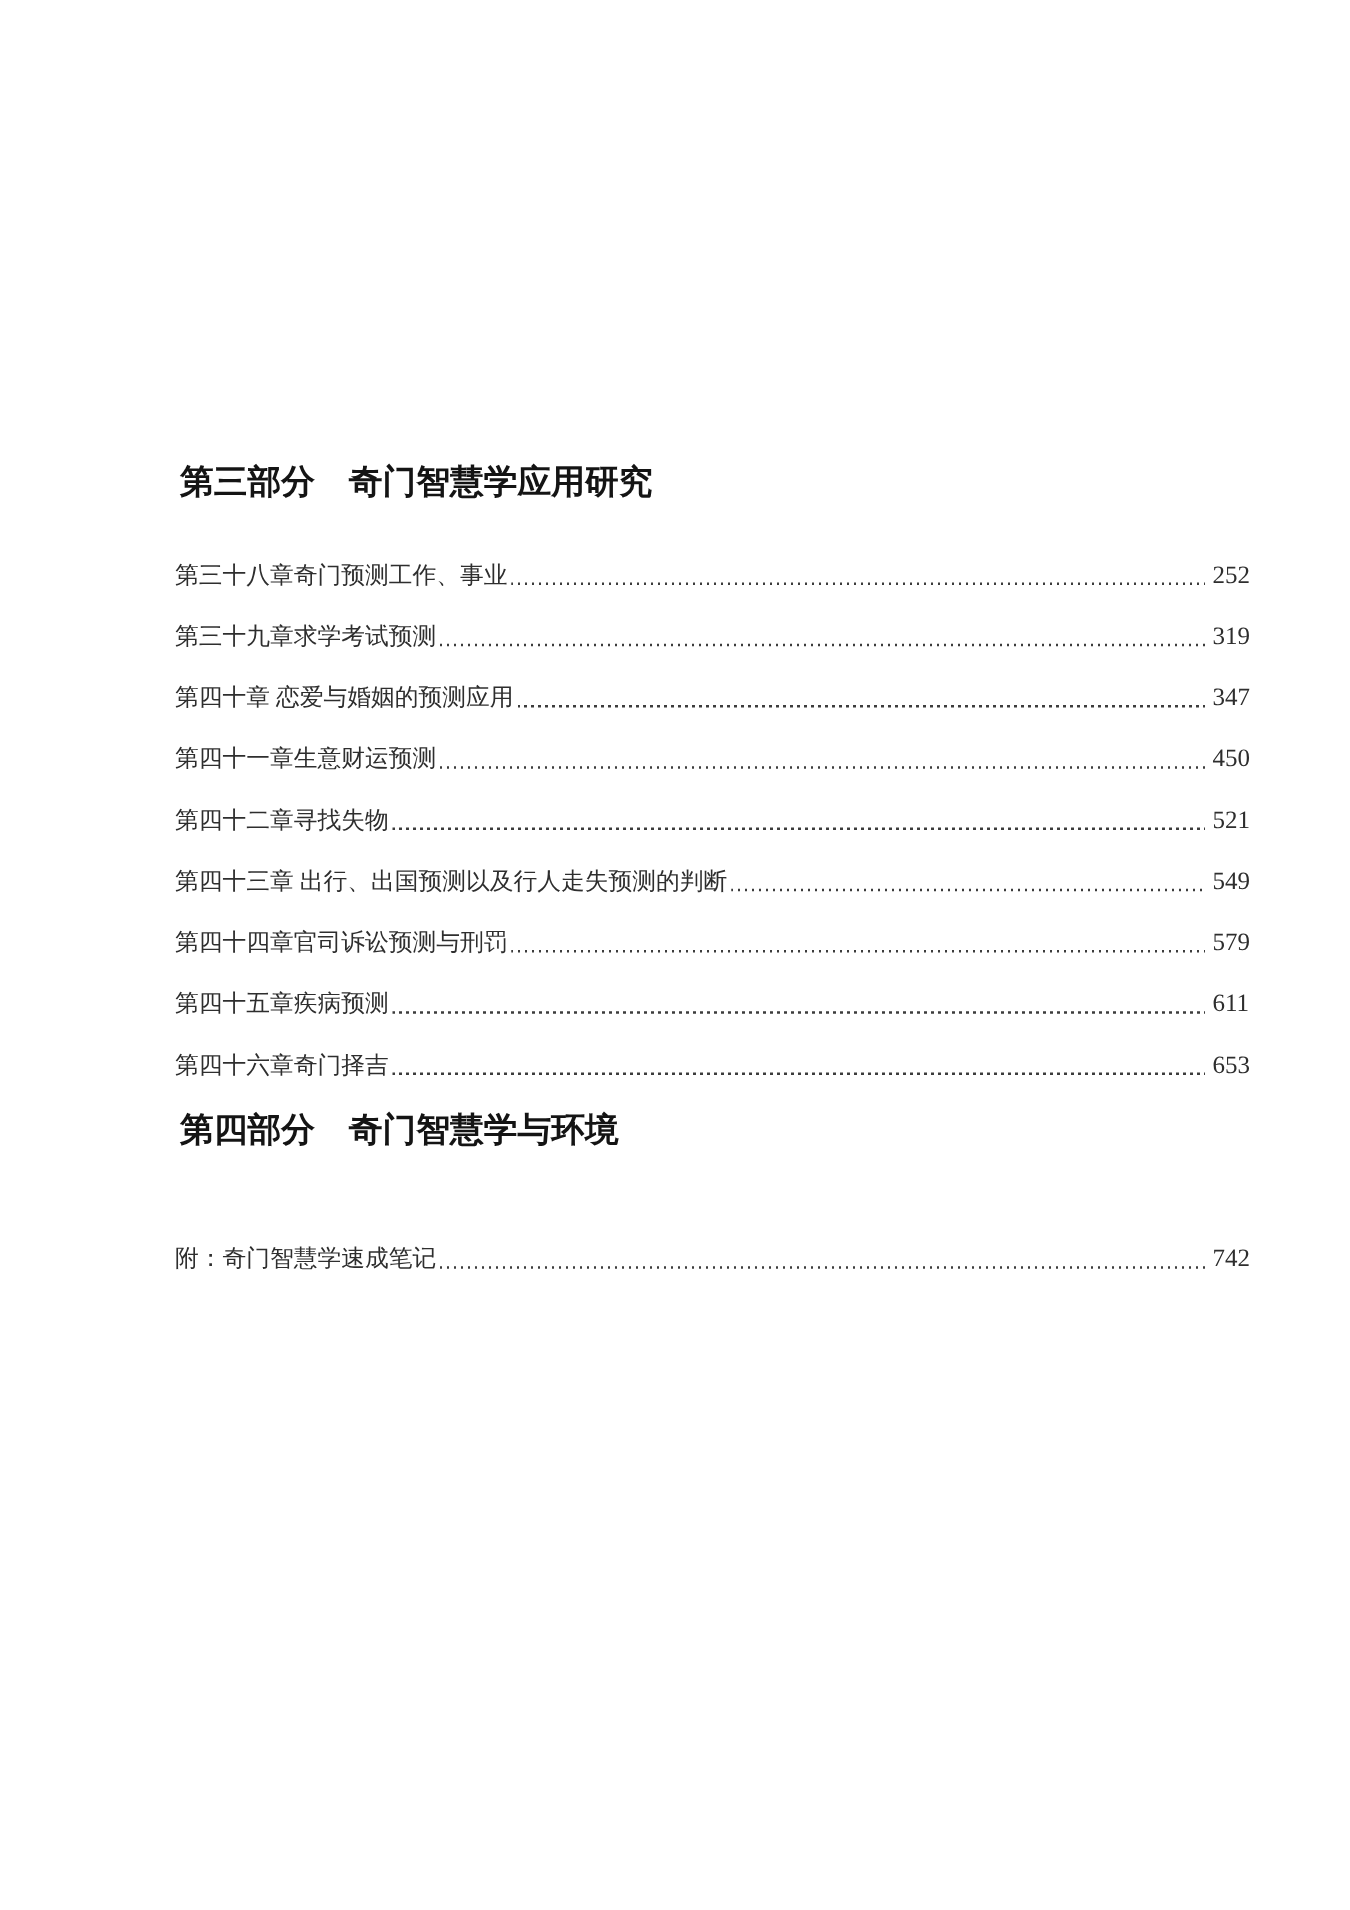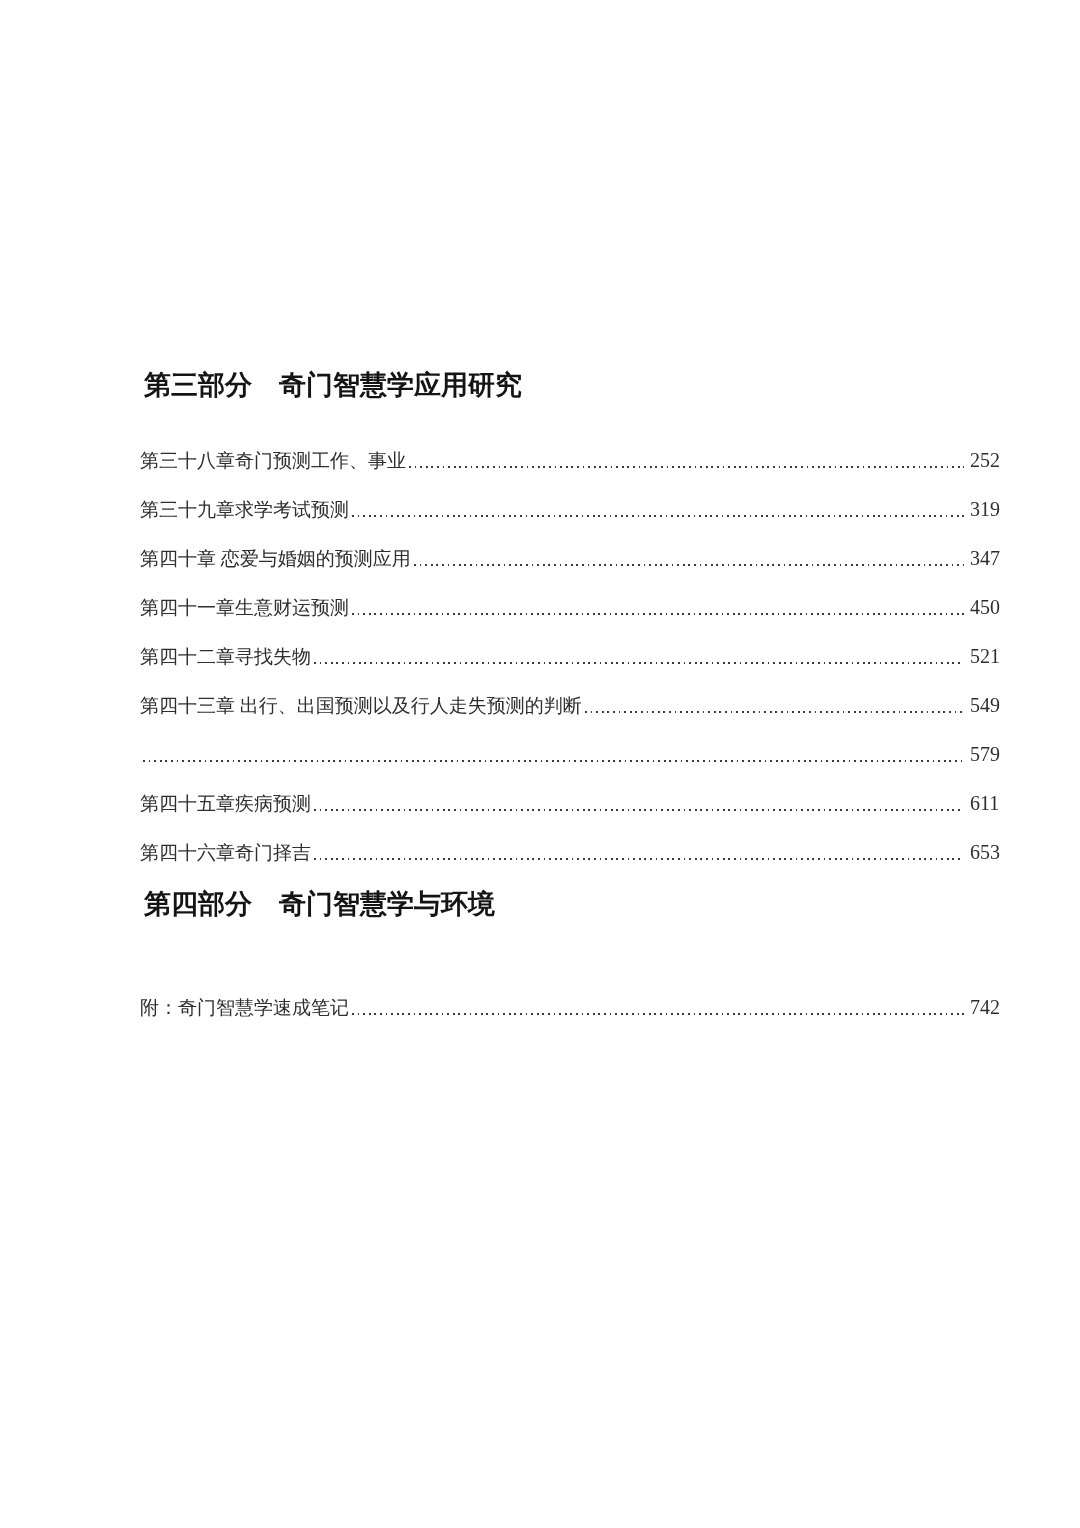--- a/index.html
+++ b/index.html
@@ -105,20 +105,21 @@
     <span class="toc-page">521</span>
   </div>
 
   <div class="toc-row">
     <span class="toc-title">第四十三章 出行、出国预测以及行人走失预测的判断</span>
     <span class="dots"></span>
     <span class="toc-page">549</span>
   </div>
 
   <div class="toc-row">
+    <span class="toc-title">第四十四章官司诉讼预测与刑罚</span>
     <span class="dots"></span>
     <span class="toc-page">579</span>
   </div>
 
   <div class="toc-row">
     <span class="toc-title">第四十五章疾病预测</span>
     <span class="dots"></span>
     <span class="toc-page">611</span>
   </div>
 

